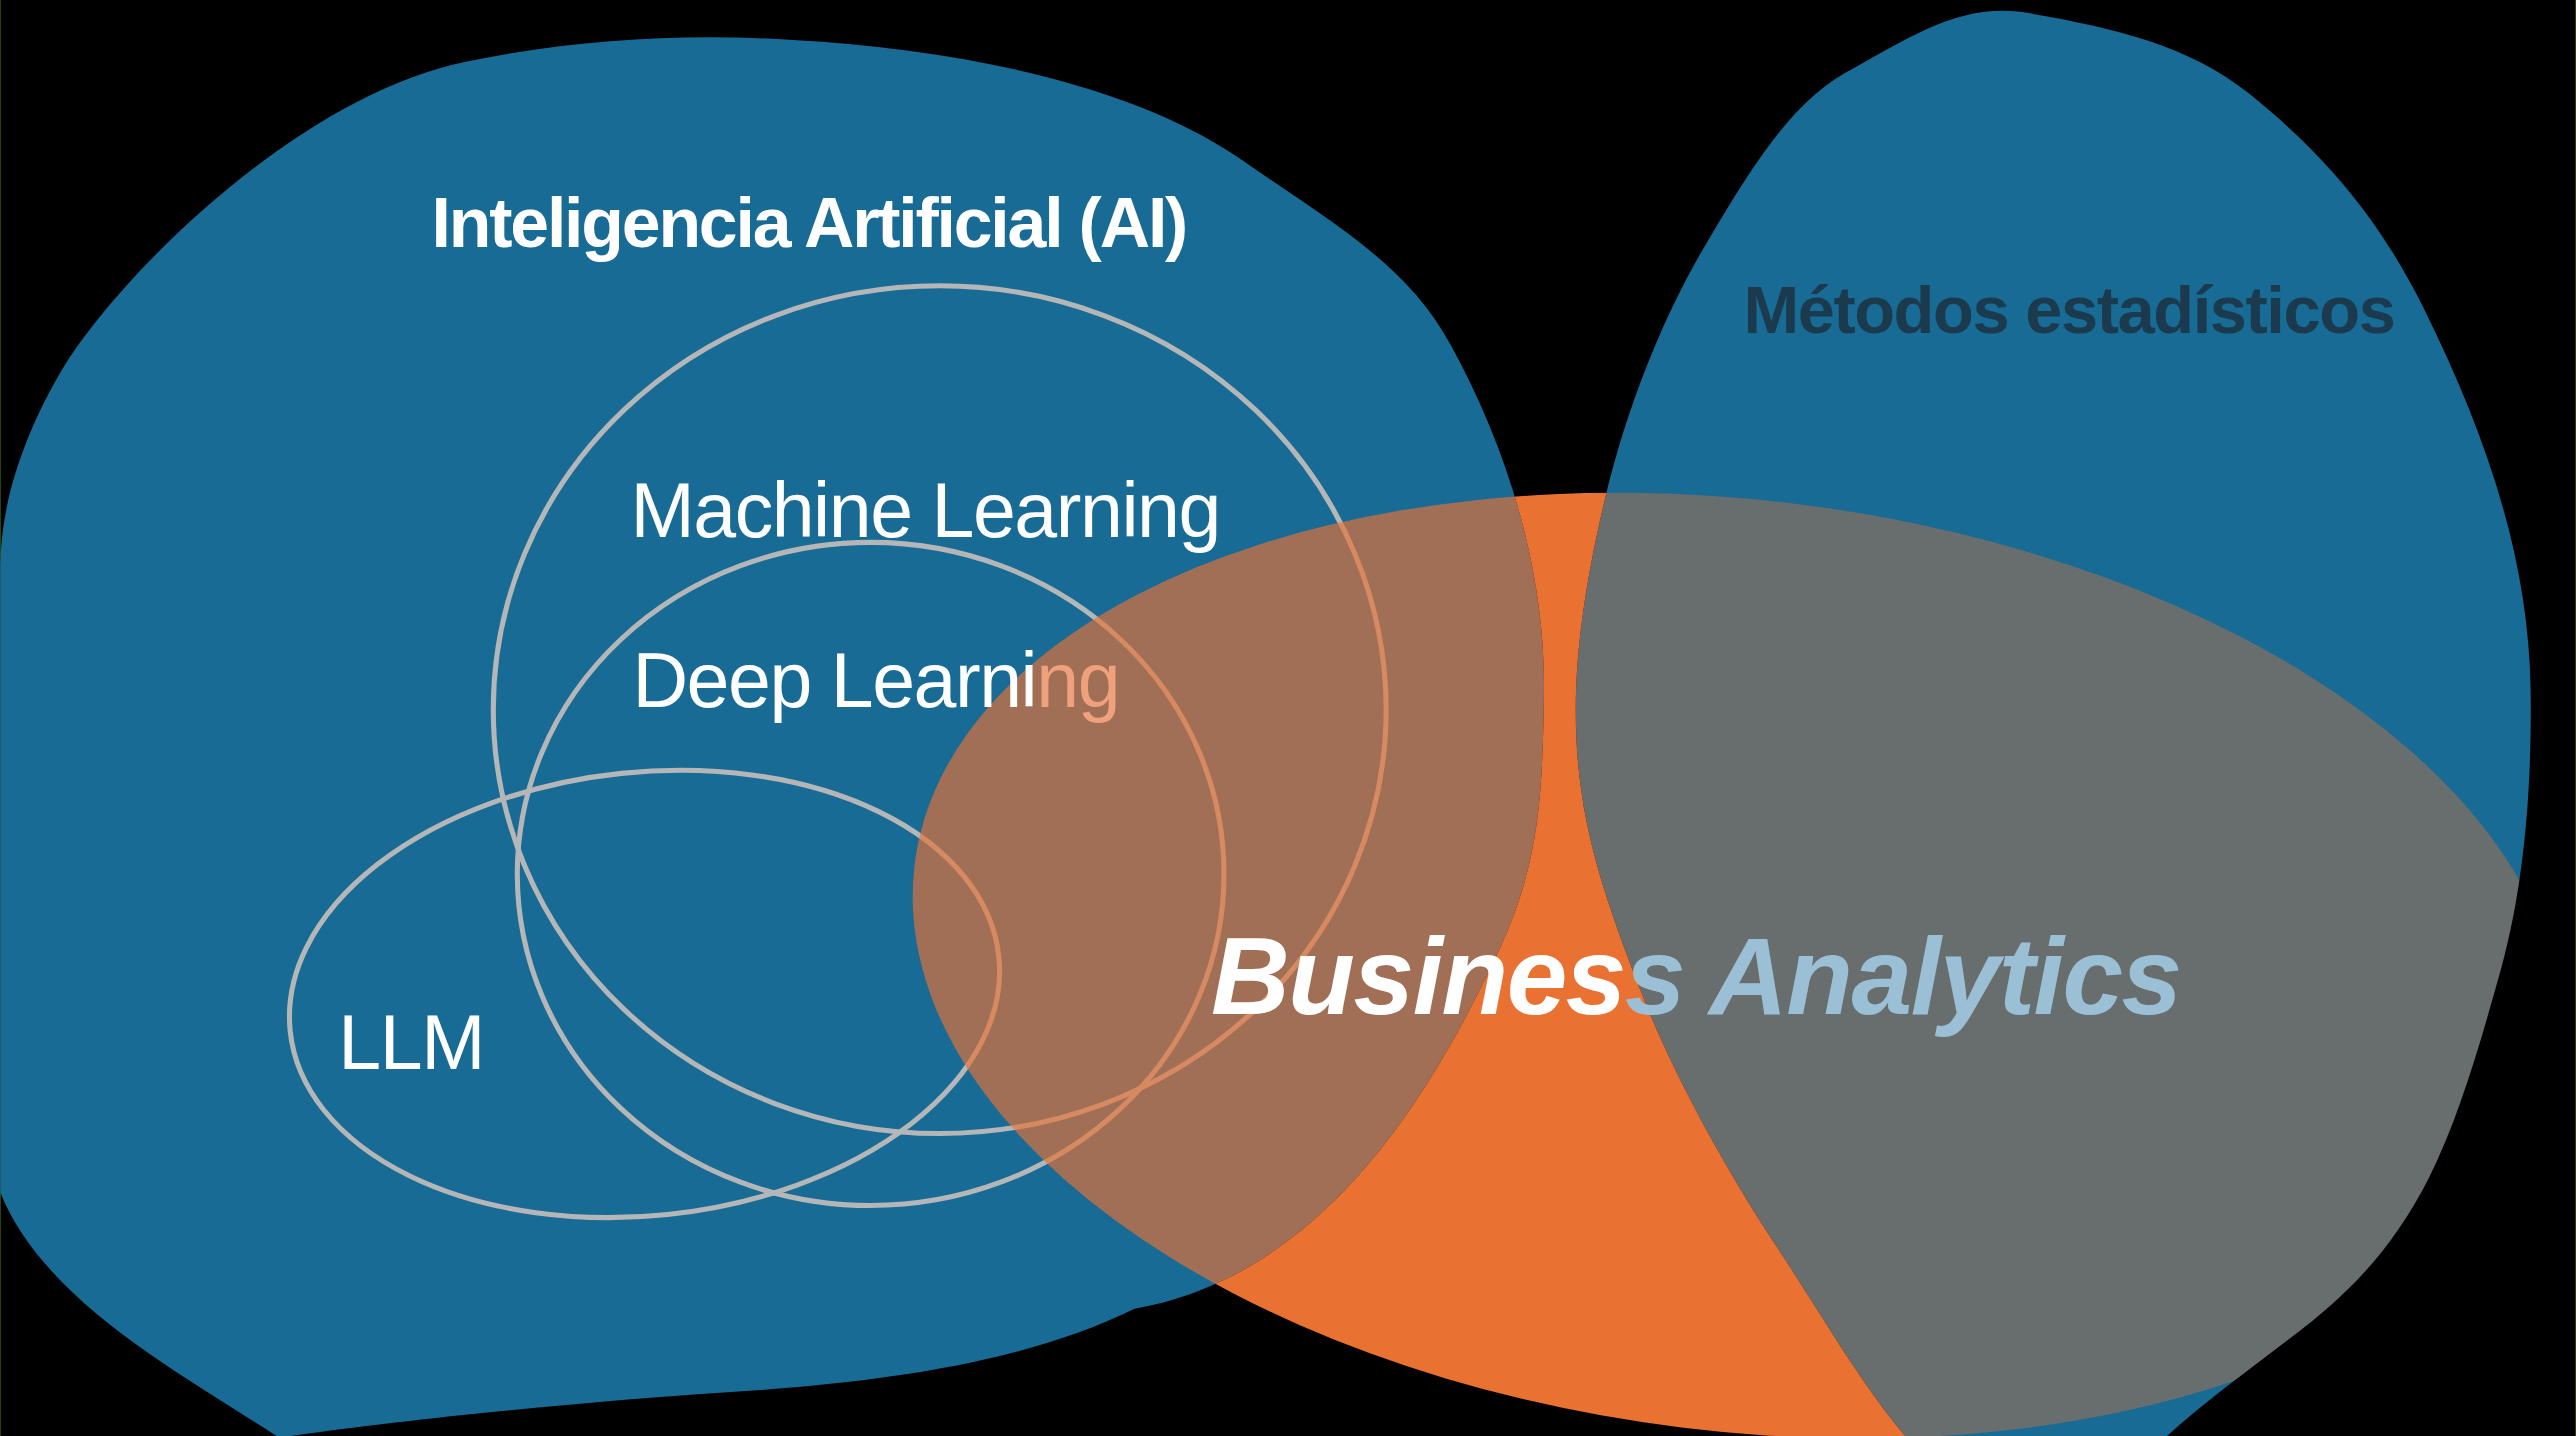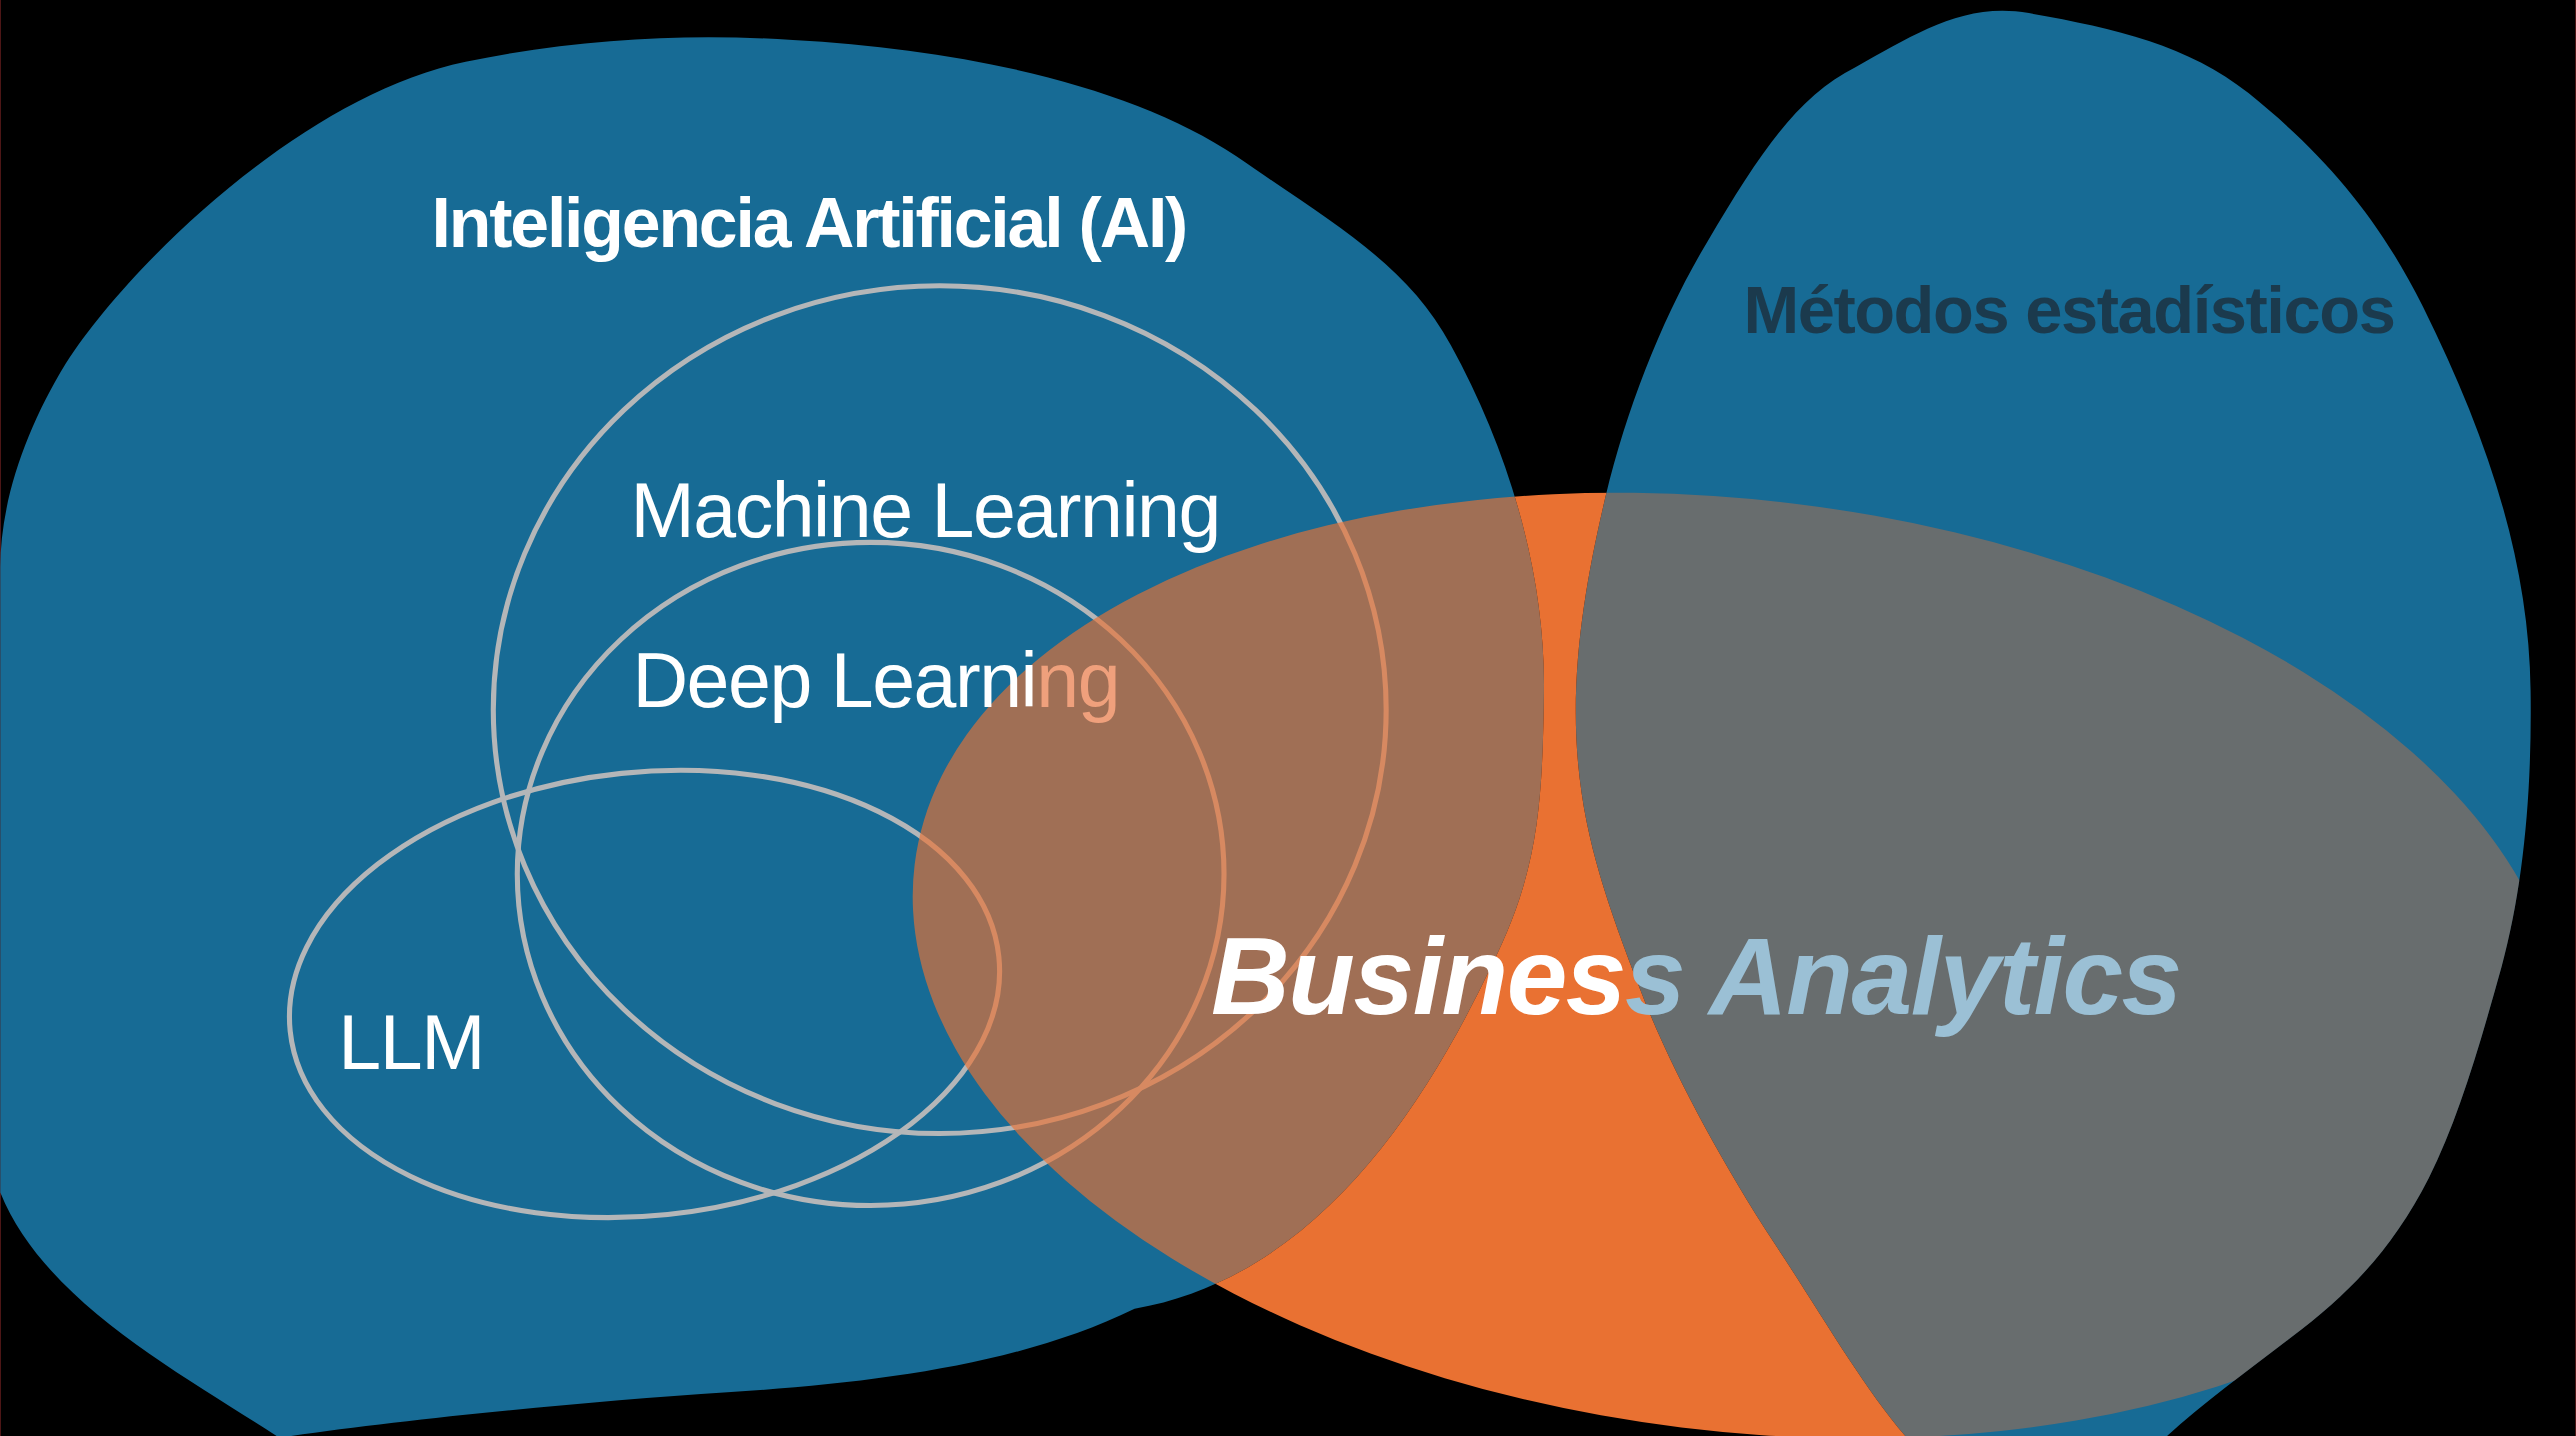--- a/index.html
+++ b/index.html
@@ -5,21 +5,21 @@
   html, body {
     margin: 0;
     padding: 0;
     background: #000000;
   }
   .stage {
     width: 2576px;
     height: 1436px;
     position: relative;
     overflow: hidden;
-    background: #ef4444;
+    background: #84cc16;
   }
   svg { display: block; }
   text {
     font-family: "Liberation Sans", sans-serif;
   }
   .t-bold   { font-weight: 700; letter-spacing: -3px; }
   .t-bold2  { font-weight: 700; letter-spacing: -2px; }
   .t-reg    { font-weight: 400; letter-spacing: -2px; }
   .t-bolditalic { font-weight: 700; font-style: italic; letter-spacing: -2px; }
 </style>

